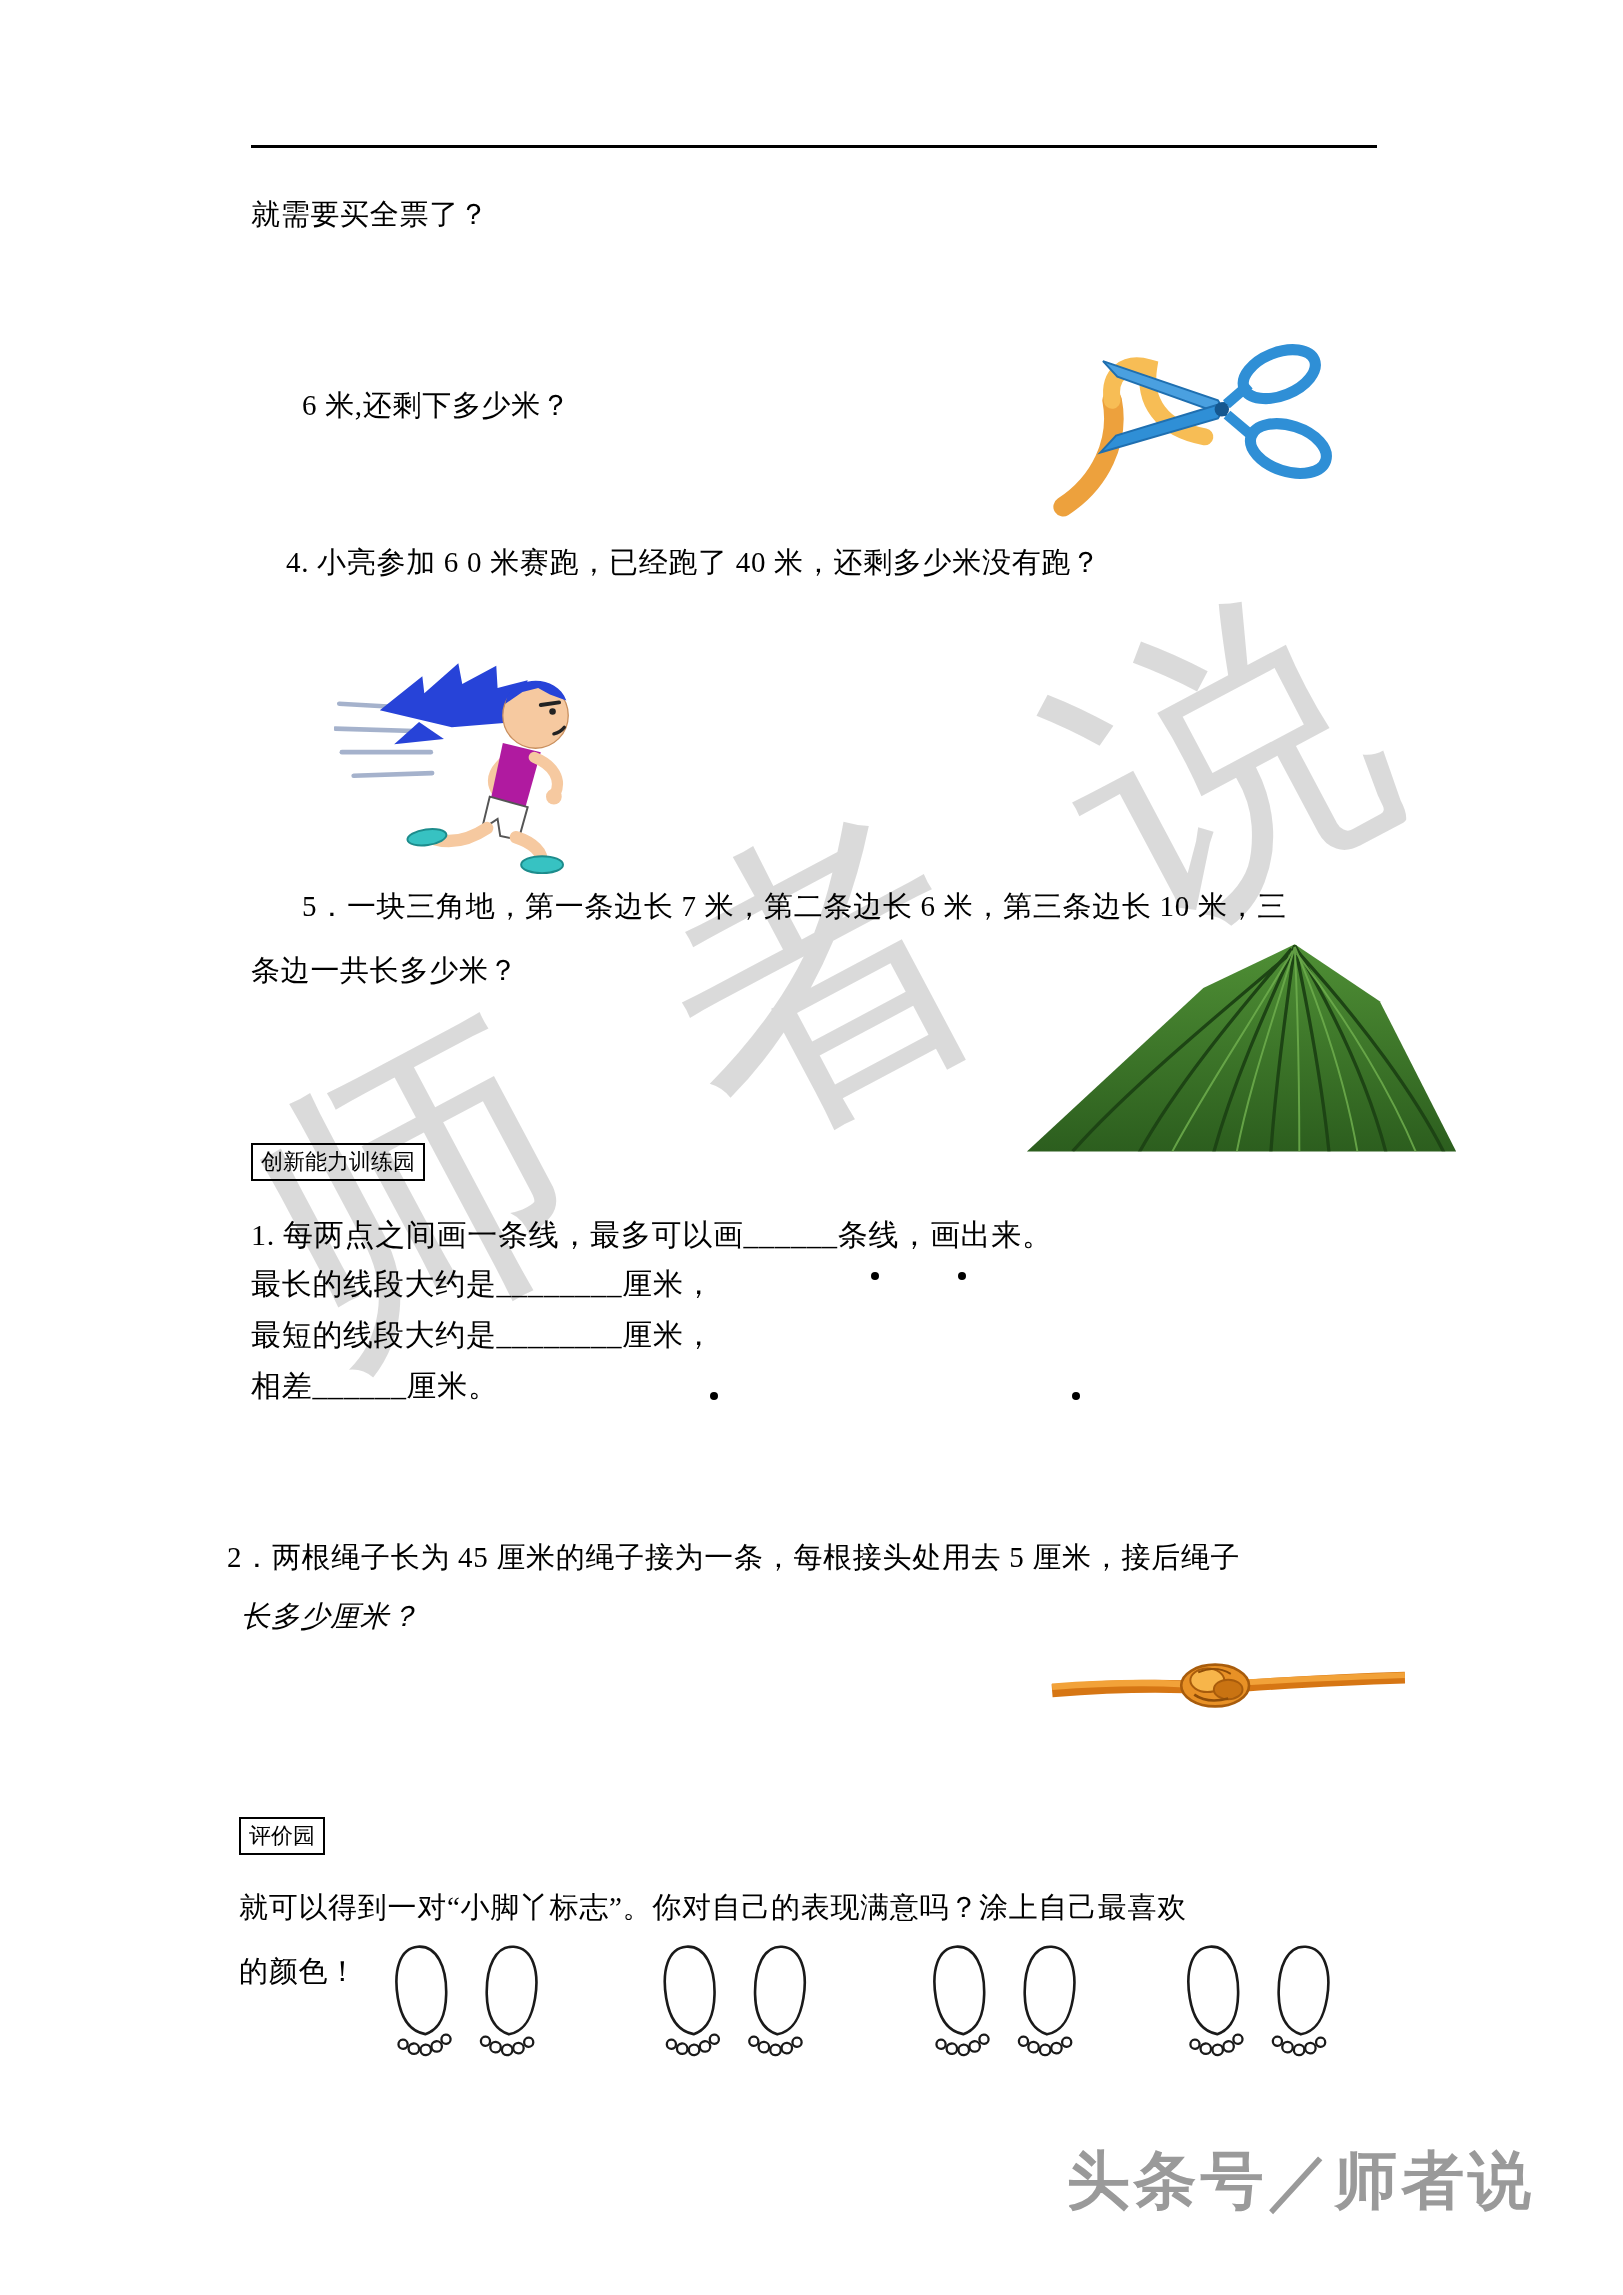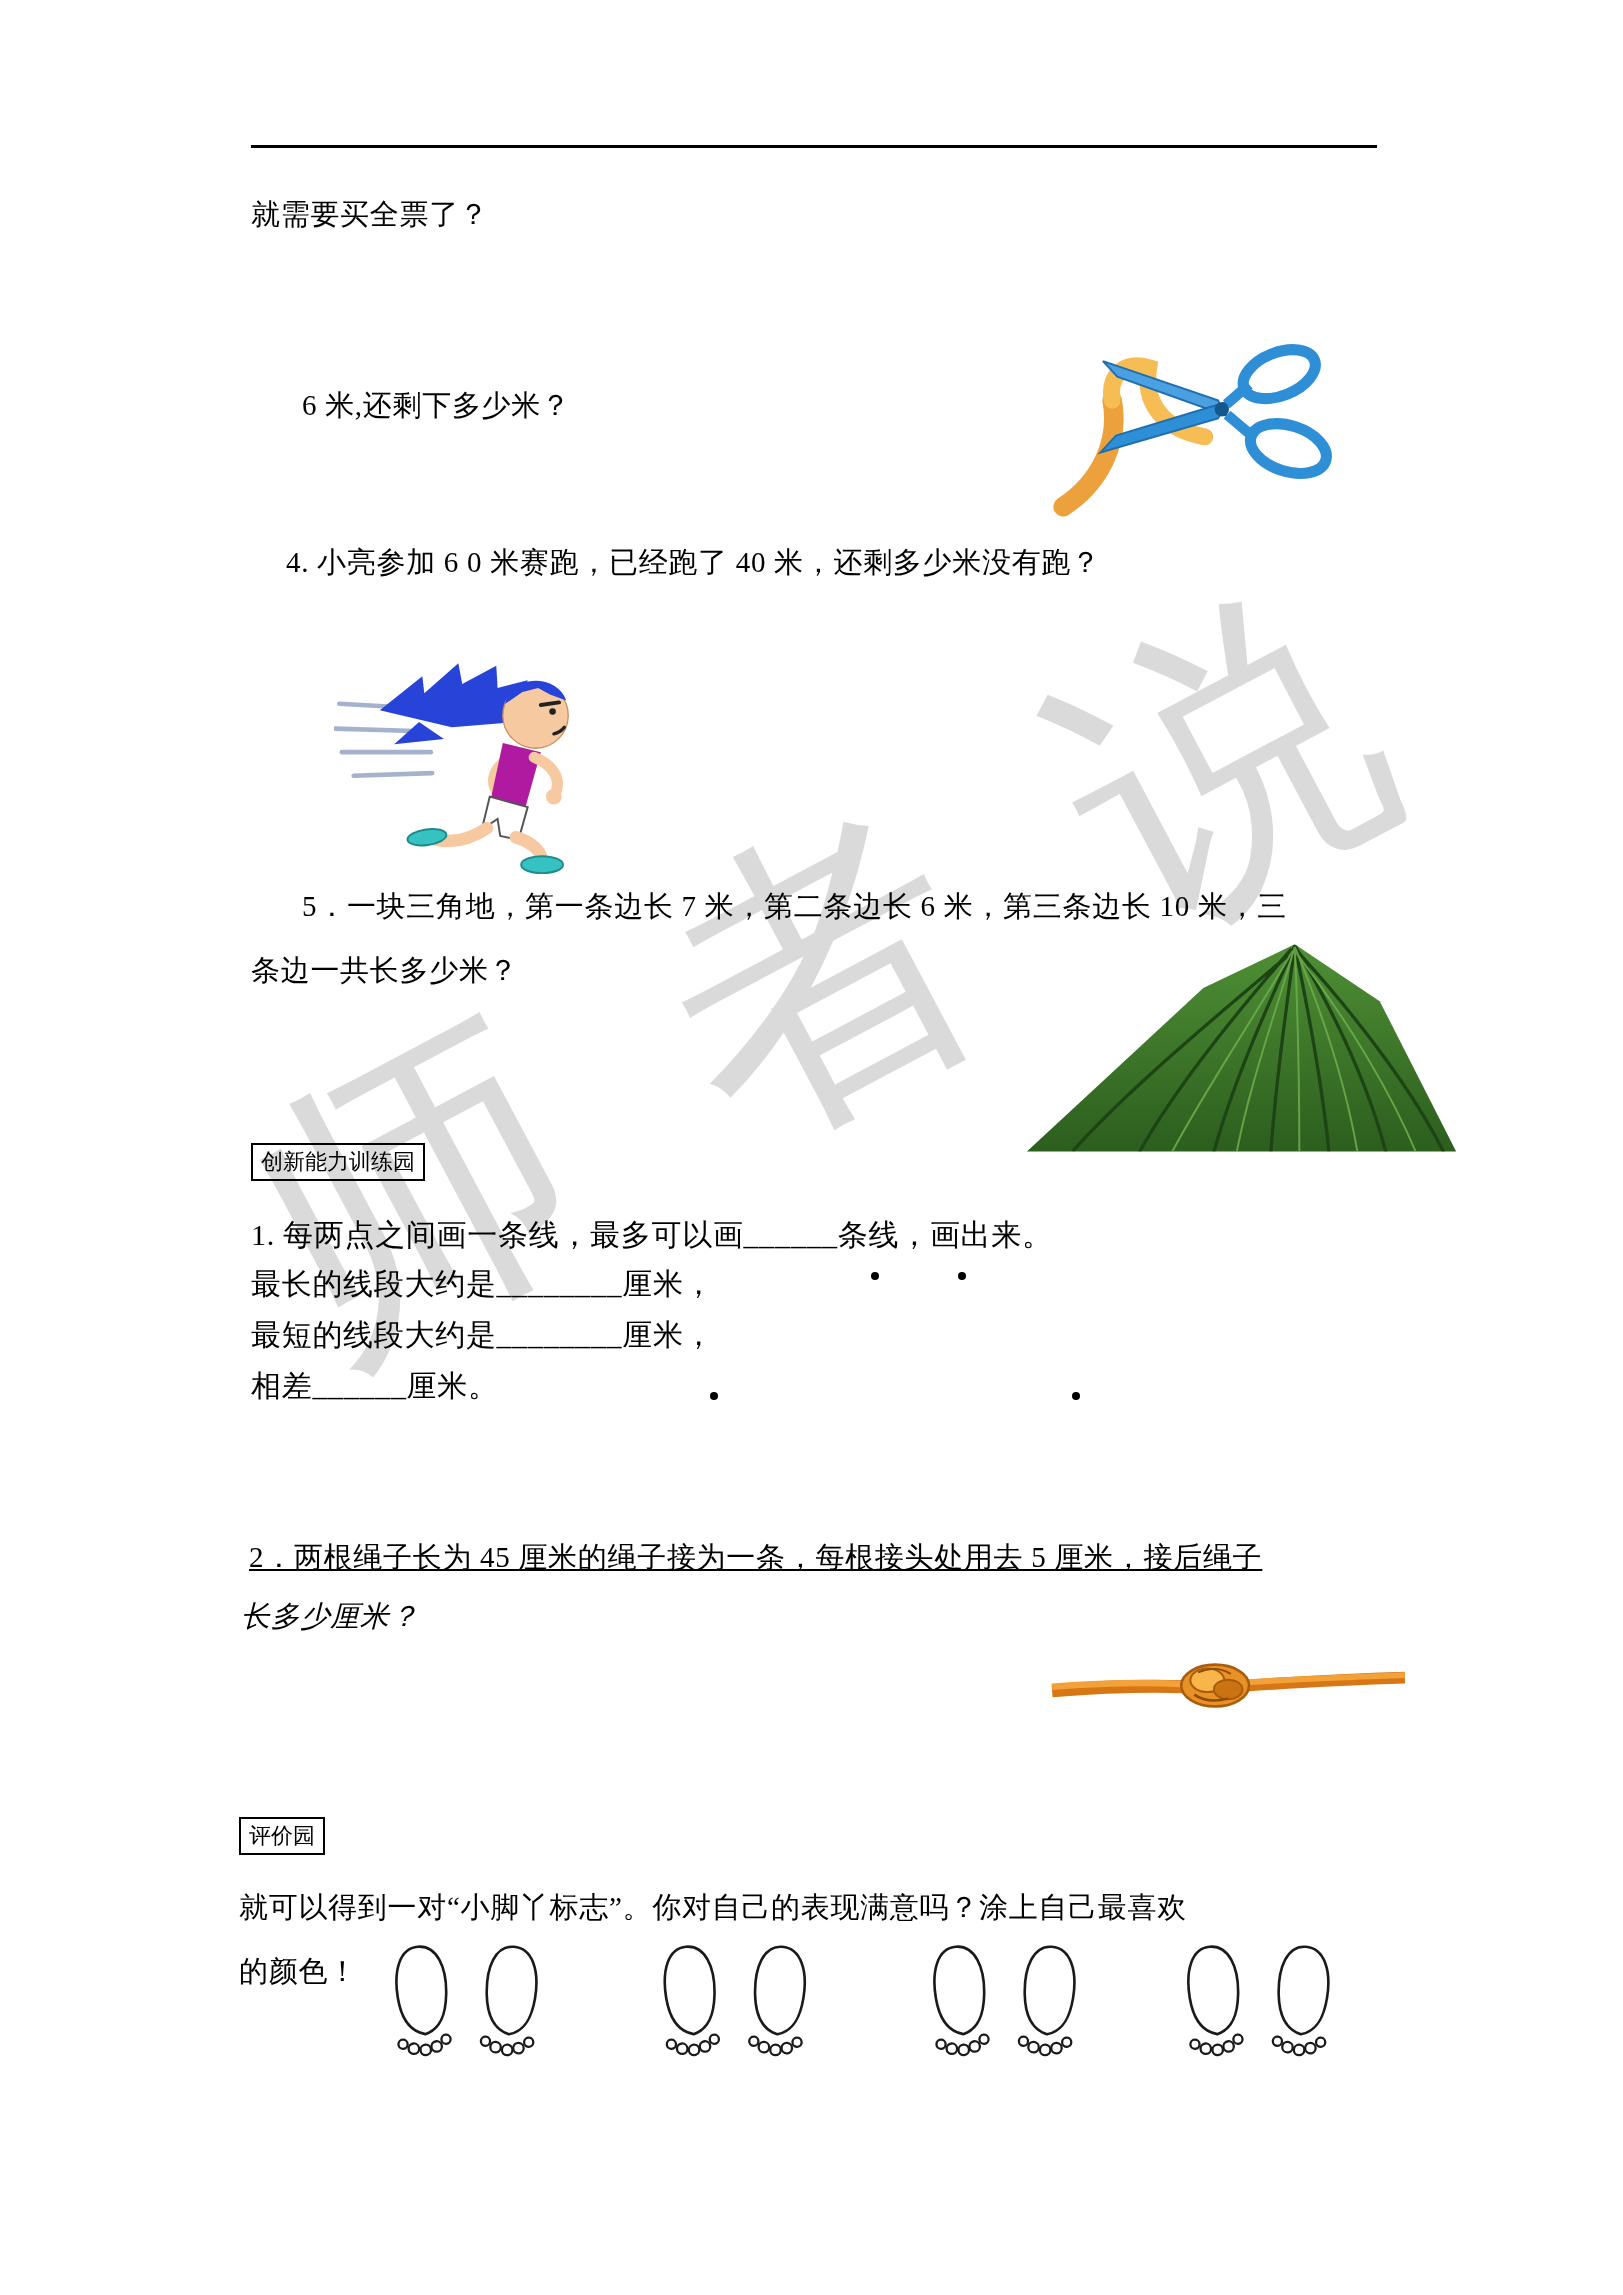--- a/index.html
+++ b/index.html
@@ -142,21 +142,21 @@
 
   <div class="abs dot" style="left:871px; top:1272px;"></div>
   <div class="abs dot" style="left:958px; top:1272px;"></div>
   <div class="abs dot" style="left:710px; top:1392px;"></div>
   <div class="abs dot" style="left:1072px; top:1392px;"></div>
 
   <div class="abs txt txt-sm" style="left:251px; top:1264px;">最长的线段大约是________厘米，</div>
   <div class="abs txt txt-sm" style="left:251px; top:1315px;">最短的线段大约是________厘米，</div>
   <div class="abs txt txt-sm" style="left:251px; top:1366px;">相差______厘米。</div>
 
-  <div class="abs txt" style="left:249px; top:1539px;text-decoration:underline;">2．两根绳子长为 45 厘米的绳子接为一条，每根接头处用去 5 厘米，接后绳子</div>
+  <div class="abs txt" style="left:227px; top:1539px;">2．两根绳子长为 45 厘米的绳子接为一条，每根接头处用去 5 厘米，接后绳子</div>
   <div class="abs txt" style="left:241px; top:1598px;font-style:italic;">长多少厘米？</div>
 
   <svg class="abs illus" style="left:1050px; top:1649px;" width="357" height="75" viewBox="0 0 545 115">
     <path d="M2 64 C 80 58 150 56 205 58" stroke="#d67614" stroke-width="20" fill="none"></path>
     <path d="M2 58 C 80 52 150 51 205 54" stroke="#f2a239" stroke-width="10" fill="none"></path>
     <path d="M300 56 C 390 50 470 46 543 44" stroke="#d67614" stroke-width="18" fill="none"></path>
     <path d="M300 51 C 390 46 470 42 543 40" stroke="#f2a239" stroke-width="9" fill="none"></path>
     <ellipse cx="252" cy="56" rx="52" ry="32" fill="#e89126" stroke="#a85c0c" stroke-width="4"></ellipse>
     <ellipse cx="240" cy="48" rx="26" ry="18" fill="#f7b54a" stroke="#a85c0c" stroke-width="3"></ellipse>
     <ellipse cx="272" cy="62" rx="22" ry="15" fill="#c97312" stroke="#a85c0c" stroke-width="3"></ellipse>
@@ -182,15 +182,16 @@
         <use href="#footShape" transform="rotate(-4 55 90)"></use>
         <use href="#footShape" transform="translate(135 0) rotate(4 55 90)"></use>
       </g>
     </defs>
     <use href="#footPair" transform="translate(30 8)"></use>
     <use href="#footPair" transform="translate(440 8)"></use>
     <use href="#footPair" transform="translate(852 8)"></use>
     <use href="#footPair" transform="translate(1240 8)"></use>
   </svg>
 
+  <div class="abs footer" style="right:88px; top:2138px;">头条号／师者说</div>
 
 </div>
 
 
 </body></html>

